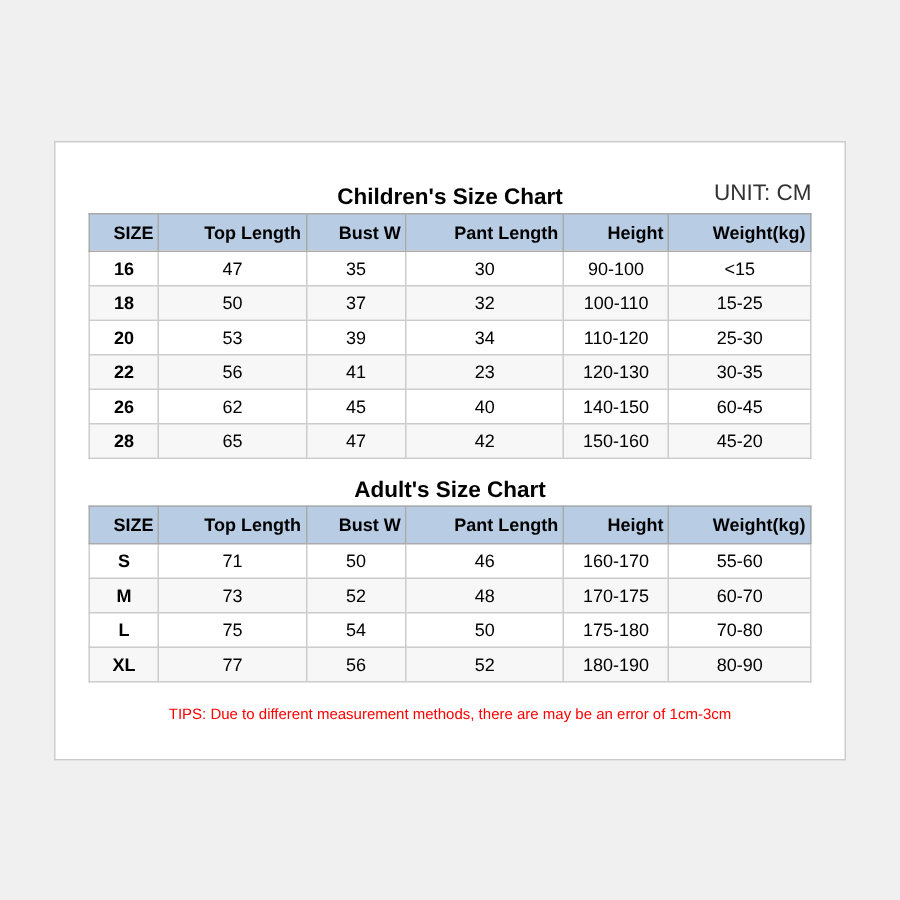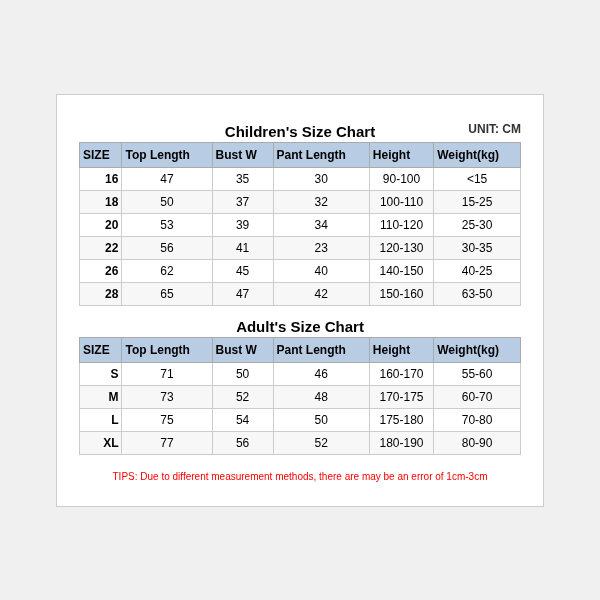--- a/index.html
+++ b/index.html
@@ -8,63 +8,62 @@
       display: flex;
       justify-content: center;
       align-items: center;
       width: 600px;
       height: 600px;
       font-family: Arial, sans-serif;
     }
     .chart-container {
       background: #fff;
       border: 1px solid #ccc;
-      width: 488px;
+      width: 528px;
       padding: 22px;
     }
     .section-title {
       text-align: center;
       font-weight: bold;
       font-size: 15px;
       padding: 6px 0 2px 0;
       position: relative;
     }
     .unit-label {
       position: absolute;
       right: 0;
       top: 50%;
       transform: translateY(-50%);
-      font-size: 12px;
-      font-weight: bold;
+      font-size: 15px;
+      font-weight: normal;
       color: #333;
     }
     table {
       width: 100%;
       border-collapse: collapse;
       margin-bottom: 4px;
     }
     th {
       background: #b8cce4;
       border: 1px solid #aaa;
       padding: 5px 3px;
       font-size: 12px;
-      text-align: left;
+      text-align: right;
       font-weight: bold;
     }
     td {
       border: 1px solid #ccc;
       padding: 4px 3px;
       font-size: 12px;
       text-align: center;
     }
     tr:nth-child(even) td { background: #f7f7f7; }
     tr:nth-child(odd) td { background: #fff; }
     td:first-child {
       font-weight: bold;
-      text-align: right;
     }
     .adult-header-row th {
       background: #b8cce4;
     }
     .tips {
       color: red;
       font-size: 10px;
       text-align: center;
       padding: 4px 0 2px 0;
       margin-top: 12px;
@@ -123,29 +122,29 @@
           <td>23</td>
           <td>120-130</td>
           <td>30-35</td>
         </tr>
         <tr>
           <td>26</td>
           <td>62</td>
           <td>45</td>
           <td>40</td>
           <td>140-150</td>
-          <td>40-25</td>
+          <td>60-45</td>
         </tr>
         <tr>
           <td>28</td>
           <td>65</td>
           <td>47</td>
           <td>42</td>
           <td>150-160</td>
-          <td>63-50</td>
+          <td>45-20</td>
         </tr>
       </tbody>
   </table>
 
   <div class="section-title" style="margin-top:6px;">
     <span>Adult's Size Chart</span>
   </div>
 
   <table>
     <thead>

